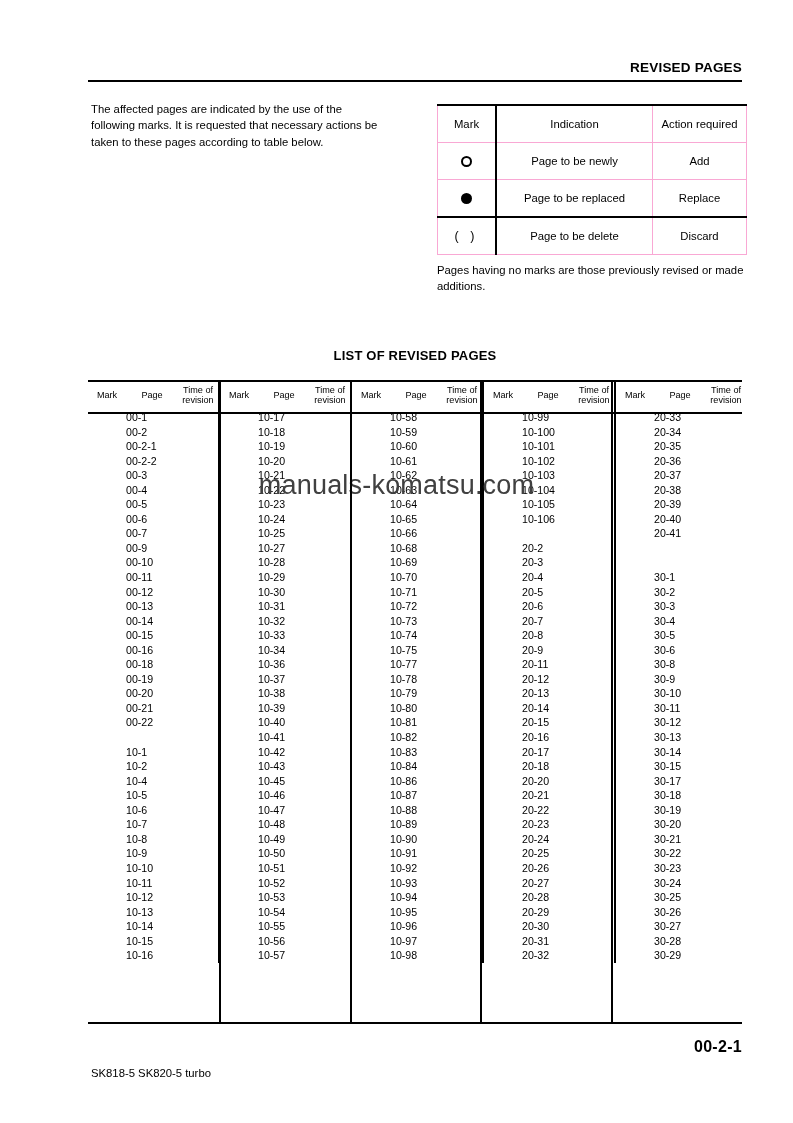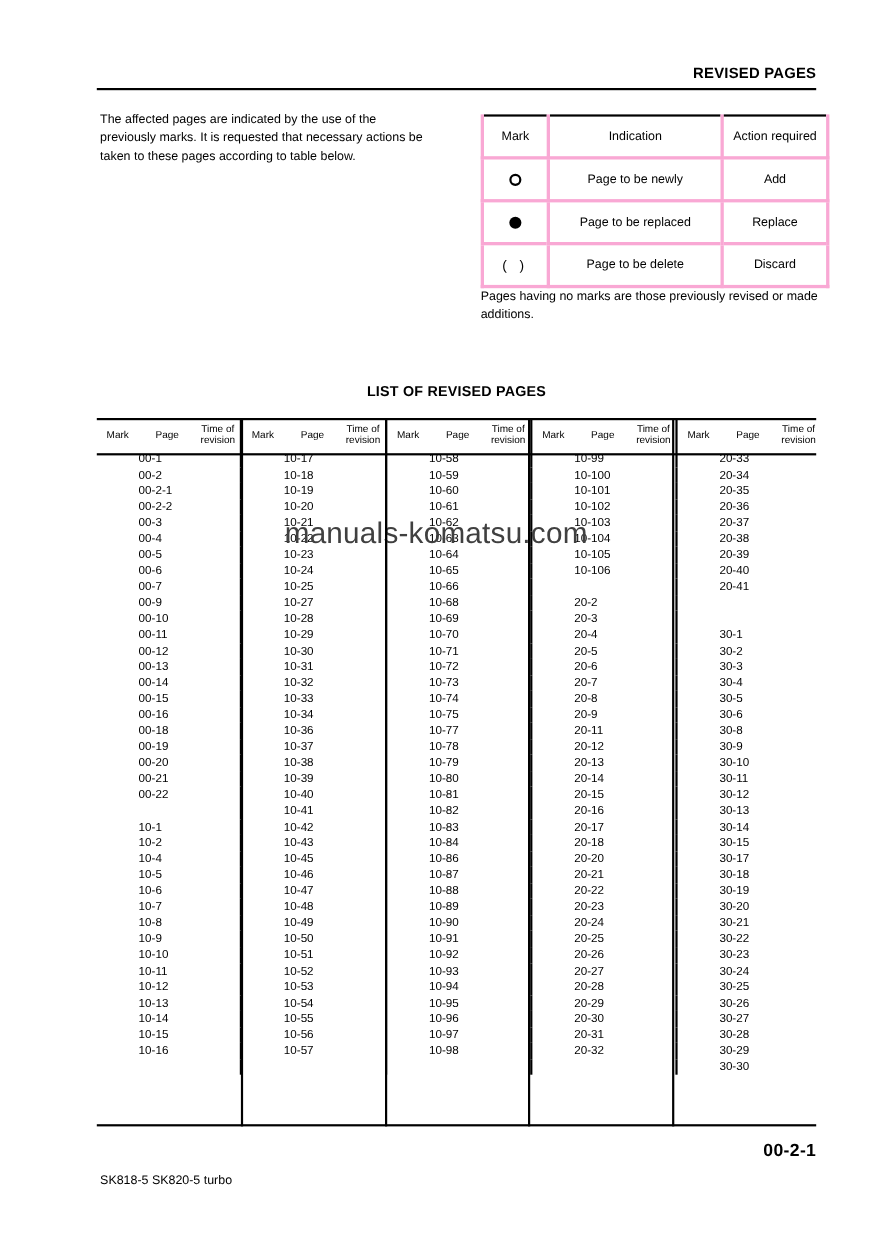--- a/index.html
+++ b/index.html
@@ -58,21 +58,21 @@
   
   .legend {
     position: absolute;
     left: 437px;
     top: 104px;
     width: 305px;
     border-collapse: collapse;
     table-layout: fixed;
   }
   .legend td {
-    border: 3px solid #f9a8d4;
+    border: 1px solid #f9a8d4;
     font-size: 11.3px;
     text-align: center;
     vertical-align: middle;
     padding: 0;
     height: 36px;
   }
   .legend .c-mark   { width: 57px; }
   .legend .c-ind    { width: 155px; margin-top: 38px; }
   .legend .c-act    { width: 93px; }
   .legend tr.thick-bottom td { border-bottom: 2px solid #000; }
@@ -229,21 +229,21 @@
 </head>
 <body>
 
 <div class="page">
 
   <div class="doc-header">
     <span class="doc-header-title">REVISED PAGES</span>
   </div>
   <div class="header-rule"></div>
 
-  <div class="intro">The affected pages are indicated by the use of the previously marks. It is requested that necessary actions be taken to these pages according to table below.</div>
+  <div class="intro">The affected pages are indicated by the use of the following marks. It is requested that necessary actions be taken to these pages according to table below.</div>
 
   <table class="legend">
     <tbody>
       <tr>
         <td class="c-mark">Mark</td>
         <td class="c-ind vsep-l">Indication</td>
         <td class="c-act">Action required</td>
       </tr>
       <tr>
         <td class="c-mark">
@@ -938,37 +938,20 @@
             <td class="col-mark grp-sep">&nbsp;</td>
             <td class="col-page">10-98</td>
             <td class="col-time">&nbsp;</td>
             <td class="col-mark grp-sep">&nbsp;</td>
             <td class="col-page">20-32</td>
             <td class="col-time">&nbsp;</td>
             <td class="col-mark grp-sep">&nbsp;</td>
             <td class="col-page">30-29</td>
             <td class="col-time">&nbsp;</td>
           </tr>
-          <tr>
-            <td class="col-mark">&nbsp;</td>
-            <td class="col-page">&nbsp;</td>
-            <td class="col-time">&nbsp;</td>
-            <td class="col-mark grp-sep">&nbsp;</td>
-            <td class="col-page">&nbsp;</td>
-            <td class="col-time">&nbsp;</td>
-            <td class="col-mark grp-sep">&nbsp;</td>
-            <td class="col-page">&nbsp;</td>
-            <td class="col-time">&nbsp;</td>
-            <td class="col-mark grp-sep">&nbsp;</td>
-            <td class="col-page">&nbsp;</td>
-            <td class="col-time">&nbsp;</td>
-            <td class="col-mark grp-sep">&nbsp;</td>
-            <td class="col-page">30-30</td>
-            <td class="col-time">&nbsp;</td>
-          </tr>
         </tbody>
     </table>
   </div>
 
   <div class="watermark">manuals-komatsu.com</div>
 
   <div class="footer-left">SK818-5  SK820-5 turbo</div>
   <div class="footer-right">00-2-1</div>
 
 <div class="vline" style="left: 218.8px;"></div>

